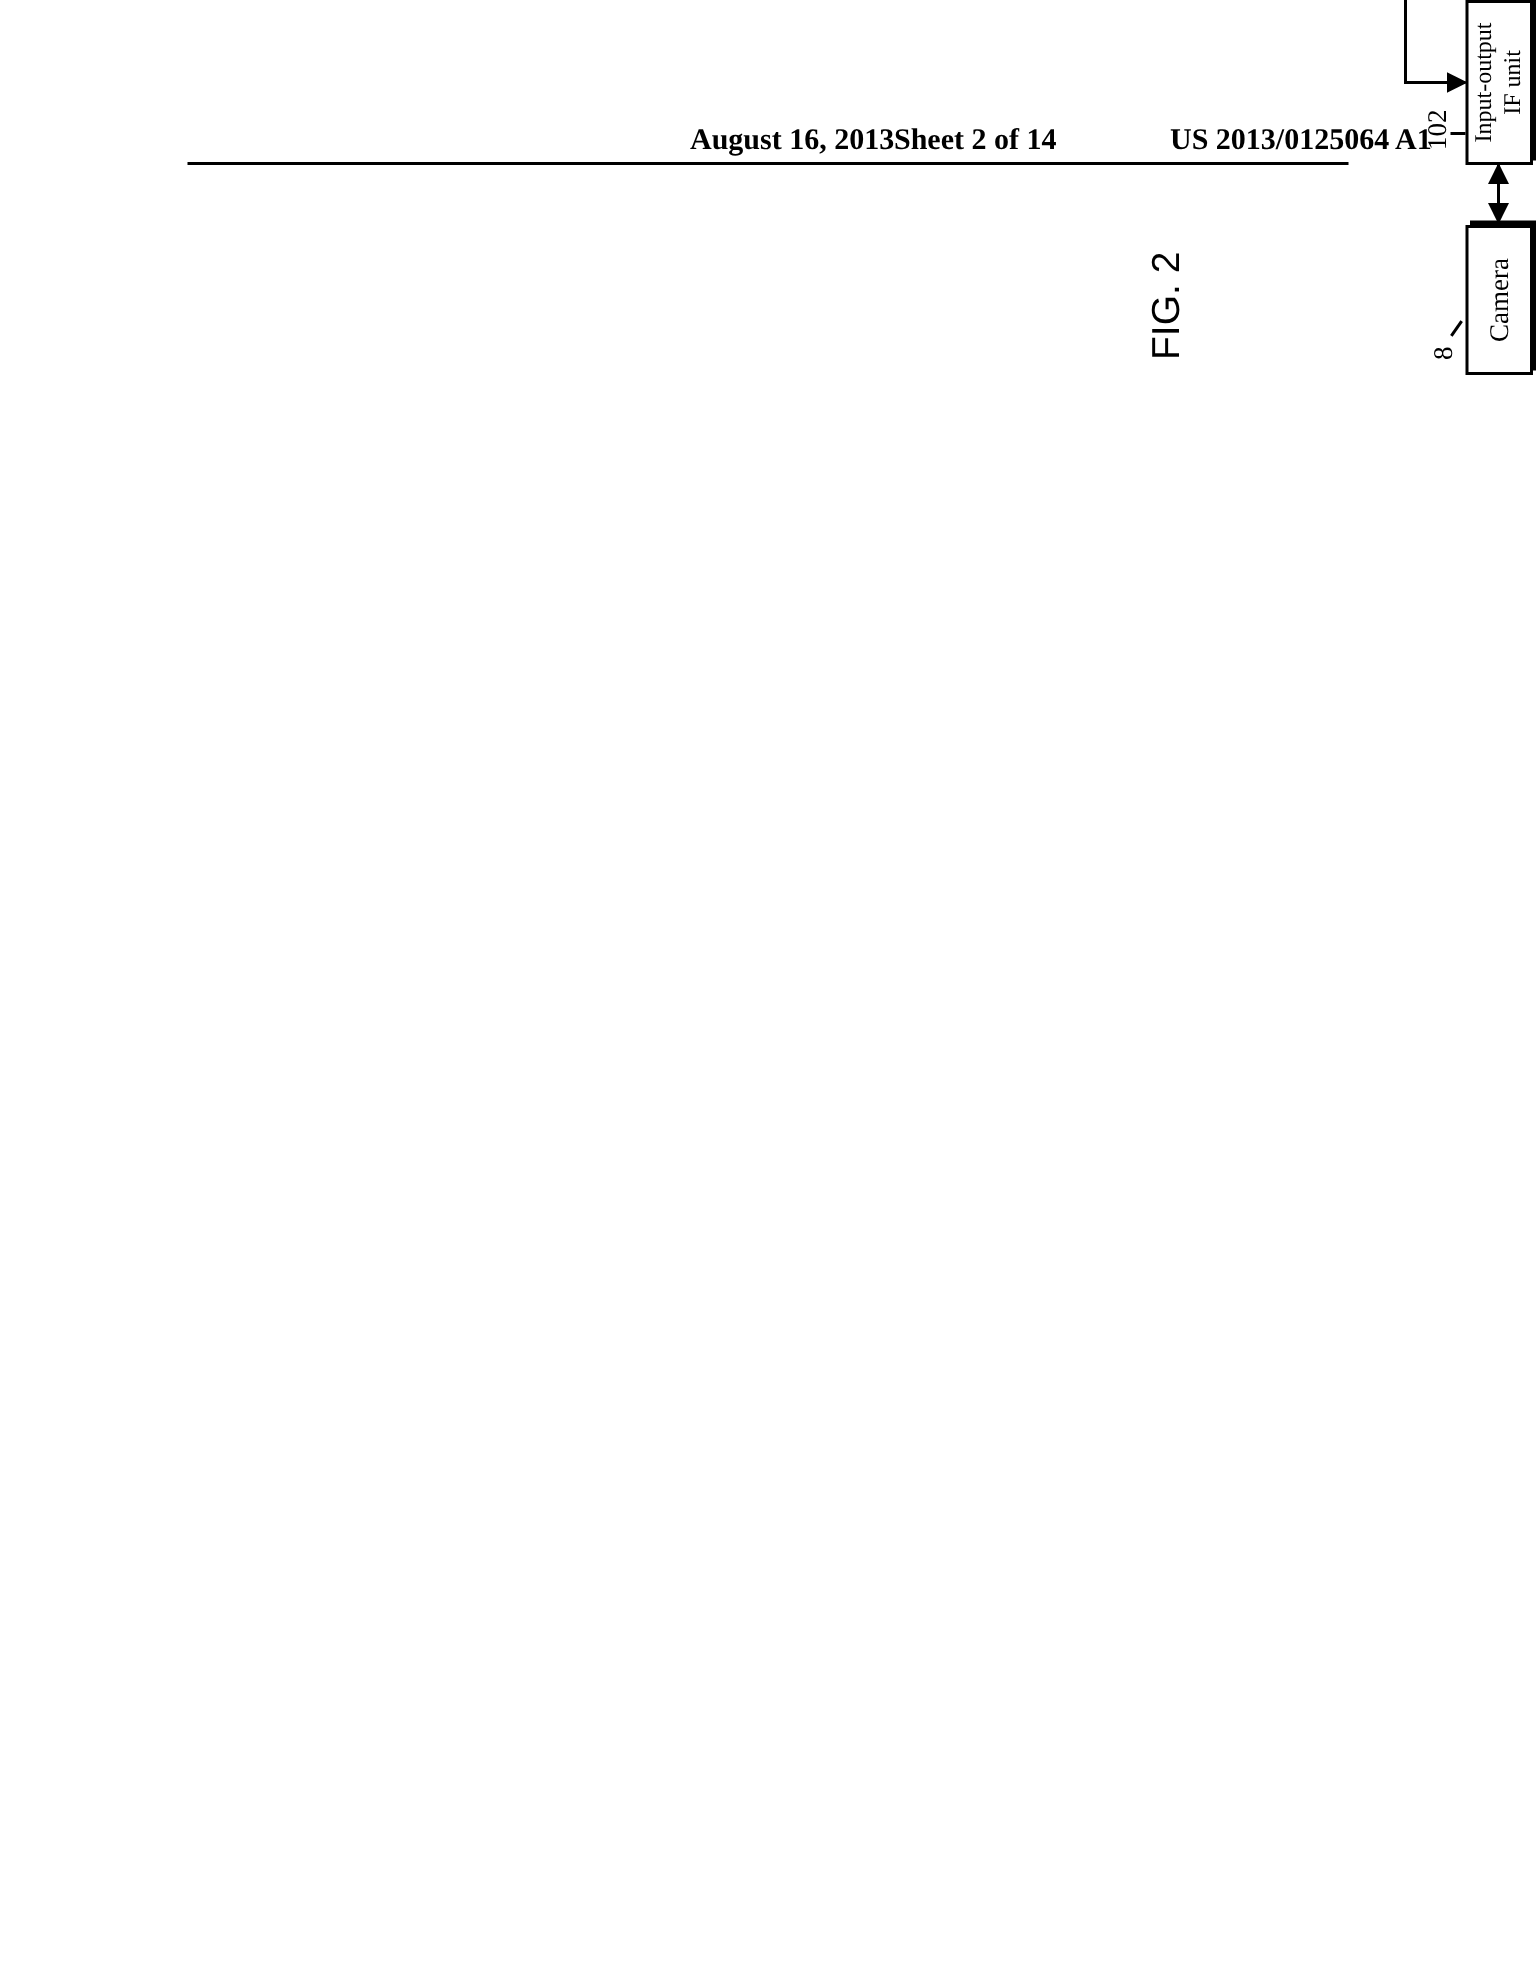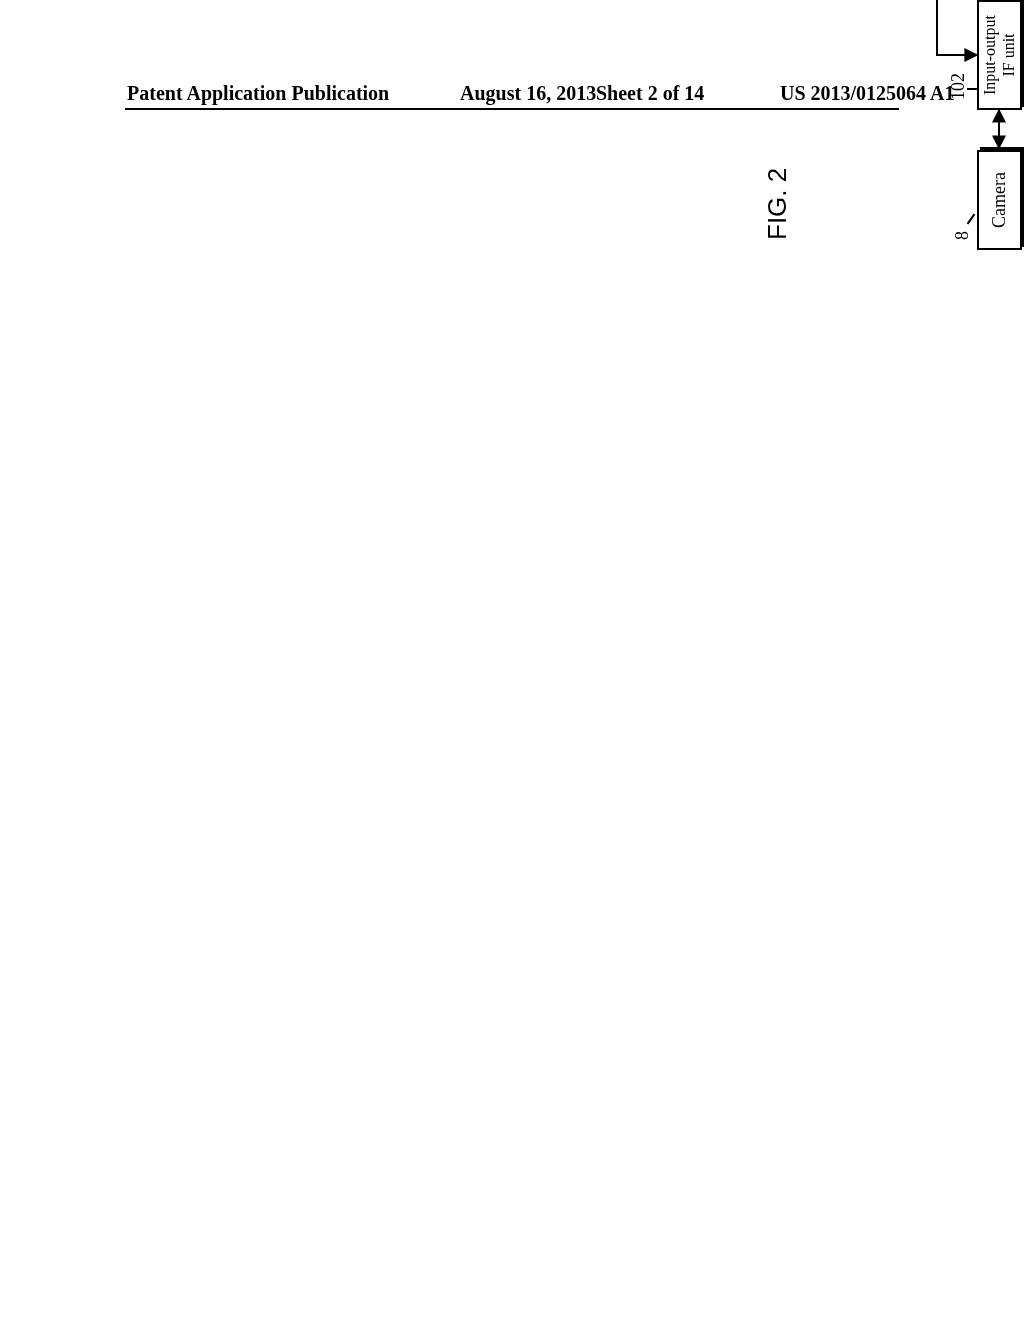--- a/index.html
+++ b/index.html
@@ -76,21 +76,20 @@
     width: 860px;
     height: 620px;
     overflow: visible;
   }
 </style>
 </head>
 <body>
 
 <div class="page">
 
-  <div class="hdr left">Patent Application Publication</div>
   <div class="hdr mid">August 16, 2013</div>
   <div class="hdr" style="left:596px">Sheet 2 of 14</div>
   <div class="hdr" style="left:780px">US 2013/0125064 A1</div>
   <div class="header-line"></div>
 
   <div class="fig">
     <div class="fig-title">FIG. 2</div>
 
     <div class="box" style="left:0px;   top:215px; width:100px; height:45px;">Camera</div>
     <div class="box" style="left:140px; top:215px; width:110px; height:45px; font-size:16px; white-space:pre-line;">Input-output

